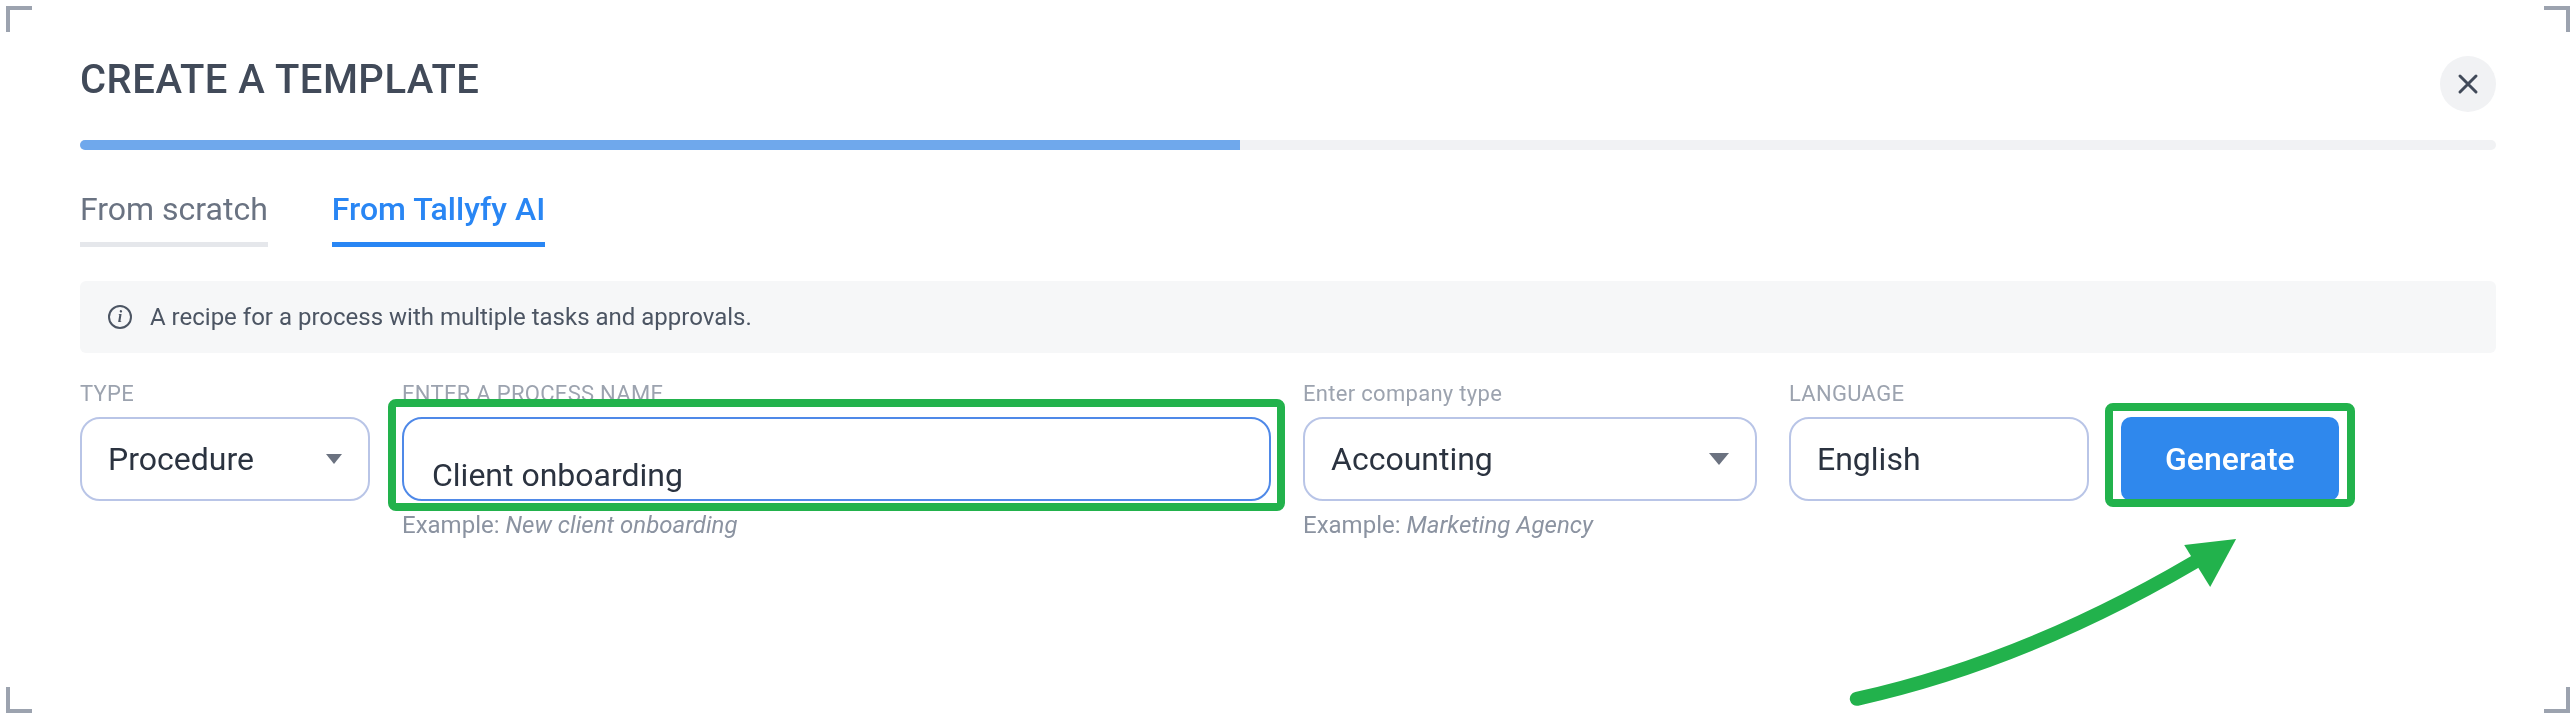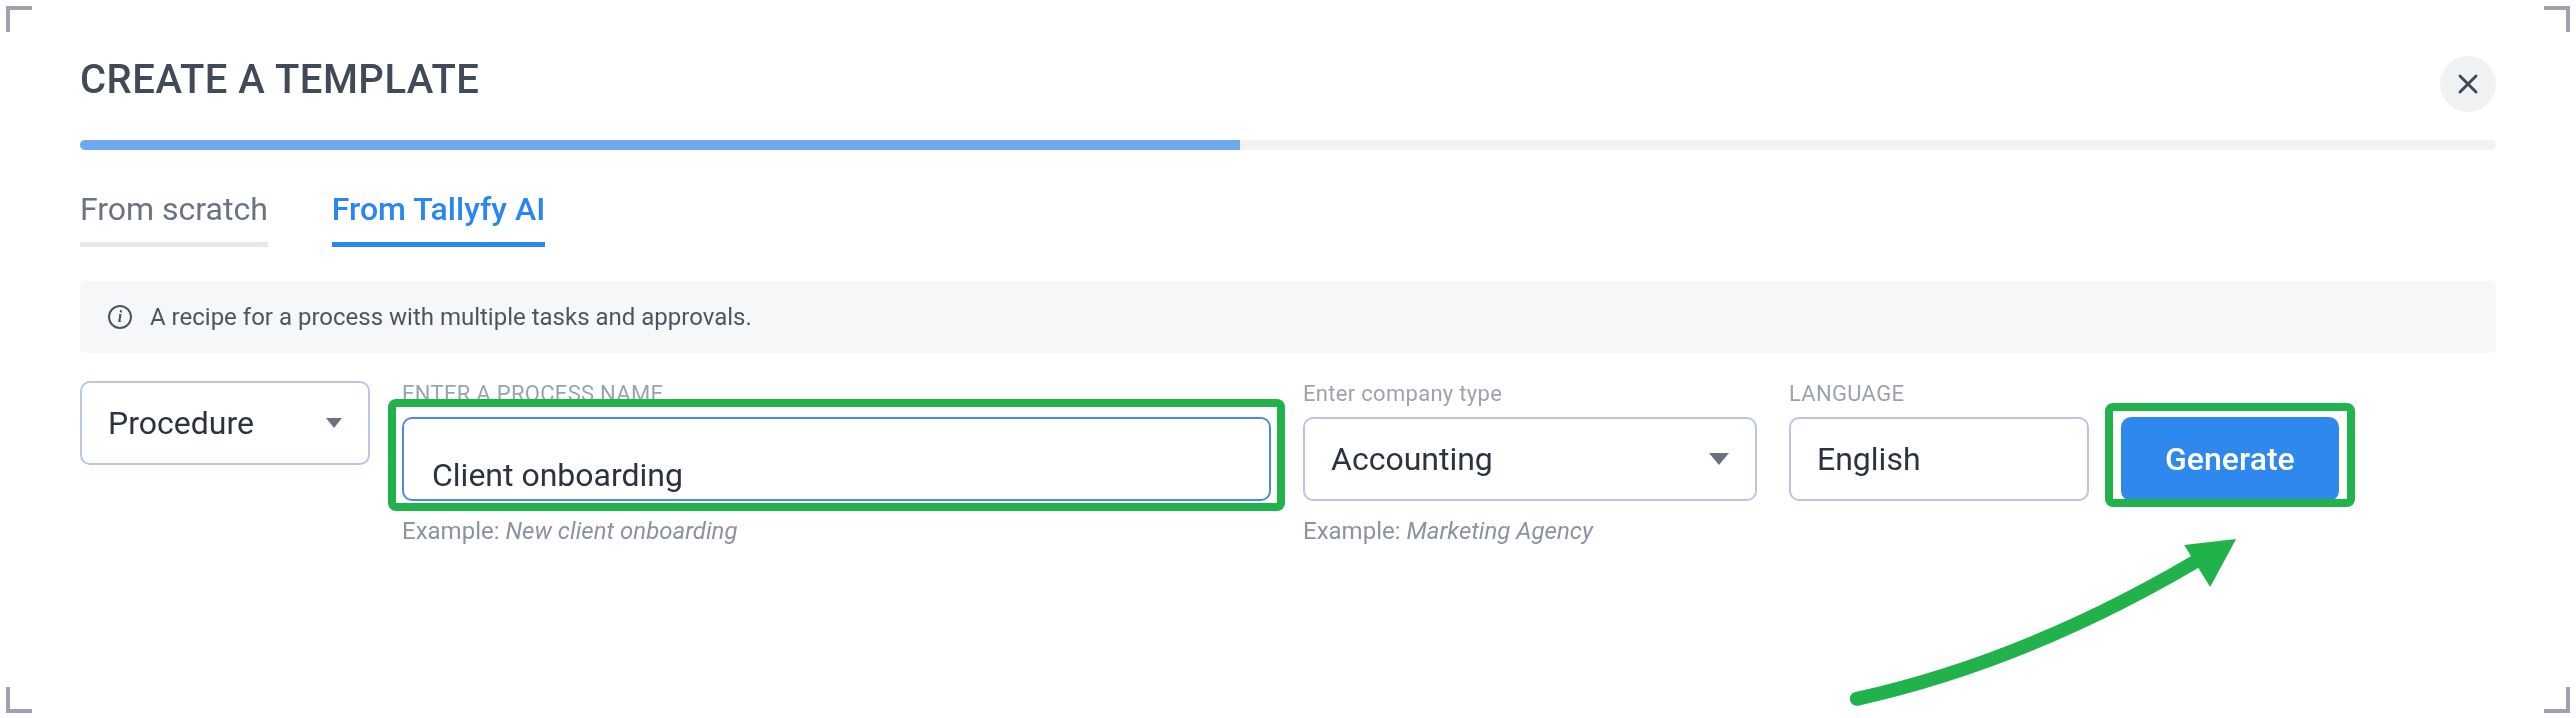--- a/index.html
+++ b/index.html
@@ -113,21 +113,21 @@
     color: #9ca3af;
     text-transform: uppercase;
     margin-bottom: 10px;
     min-height: 26px;
   }
   .field-label.sentence { text-transform: none; }
 
   .control {
     height: 84px;
     border: 2px solid #b9c5e7;
-    border-radius: 10px;
+    border-radius: 20px;
     background: #fff;
     font-size: 32px;
     color: #2b3340;
     padding: 0 26px;
     display: flex;
     align-items: center;
     justify-content: space-between;
     gap: 20px;
     cursor: pointer;
   }
@@ -138,21 +138,21 @@
   }
   .chev {
     width: 0; height: 0;
     border-left: 10px solid transparent;
     border-right: 10px solid transparent;
     border-top: 12px solid #6b7280;
   }
   .chev.small { border-left-width: 8px; border-right-width: 8px; border-top-width: 10px; }
 
   .example {
-    margin-top: 16px;
+    margin-top: 10px;
     font-size: 24px;
     color: #8b93a1;
   }
   .example em { font-style: italic; }
 
   .hl-box {
     position: absolute;
     border: 8px solid #22b24c;
     border-radius: 8px;
     pointer-events: none;
@@ -213,20 +213,21 @@
   </div>
 
   <div class="info-banner">
     <span class="info-icon">i</span>
     <span>A recipe for a process with multiple tasks and approvals.</span>
   </div>
 
   <div class="form-row">
 
     <div class="field w-type">
+      <div class="field-label">TYPE</div>
       <div class="control">
         <span>Procedure</span>
         <span class="chev small"></span>
       </div>
     </div>
 
     <div class="field w-name" style="position:relative">
       <div class="hl-box" style="left:-14px; top:18px; right:-14px; height:112px;"></div>
       <div class="field-label">ENTER A PROCESS NAME</div>
       <div class="control input">

